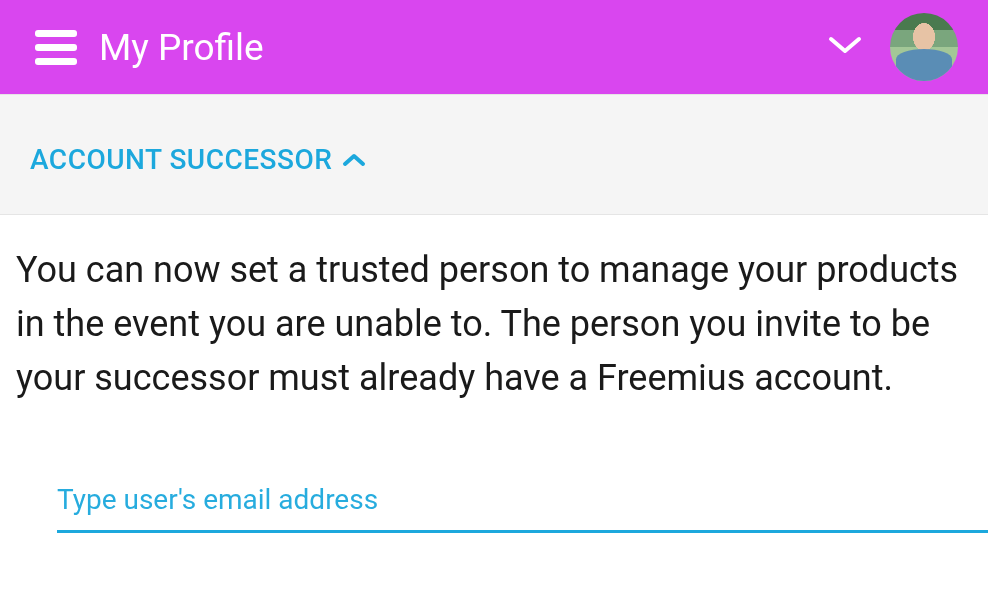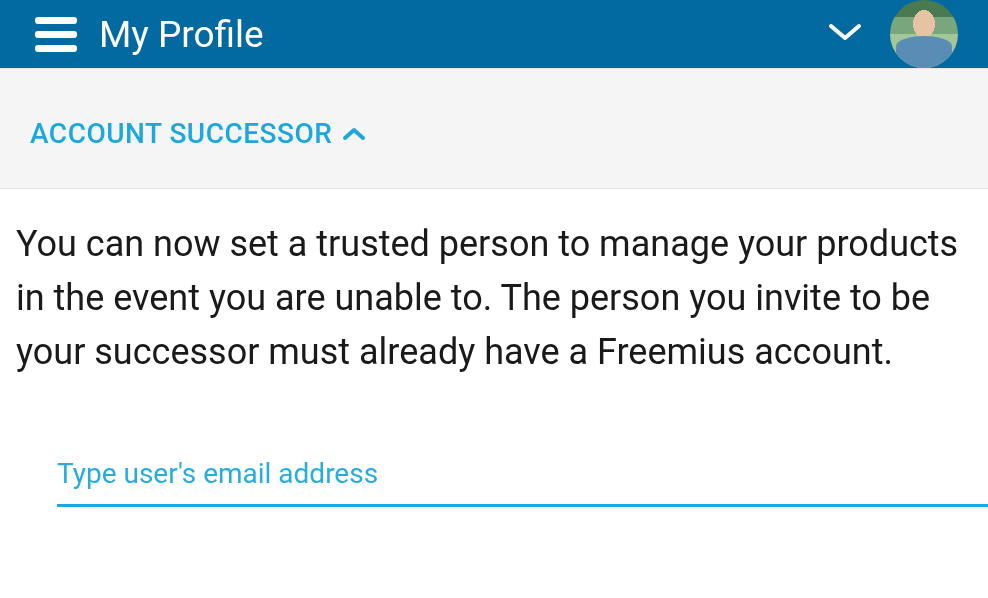--- a/index.html
+++ b/index.html
@@ -8,22 +8,22 @@
       box-sizing: border-box;
       font-family: -apple-system, BlinkMacSystemFont, "Segoe UI", Roboto, "Helvetica Neue", Arial, sans-serif;
     }
     body {
       width: 988px;
       height: 598px;
       background: #ffffff;
       overflow: hidden;
     }
     .header {
-      height: 68px;
-      background: #0369a1;
+      height: 94px;
+      background: #d946ef;
       display: flex;
       align-items: center;
       padding: 0 30px 0 35px;
       justify-content: space-between;
     }
     .header-left {
       display: flex;
       align-items: center;
       gap: 22px;
     }

